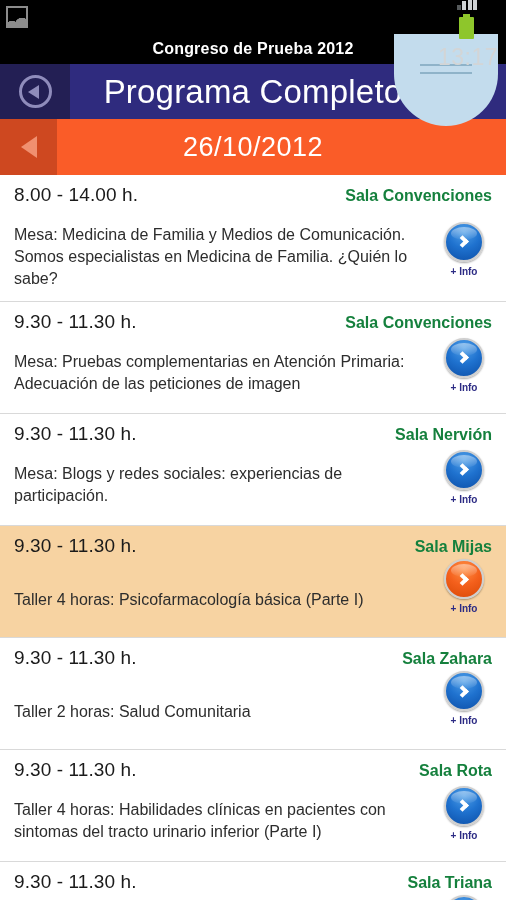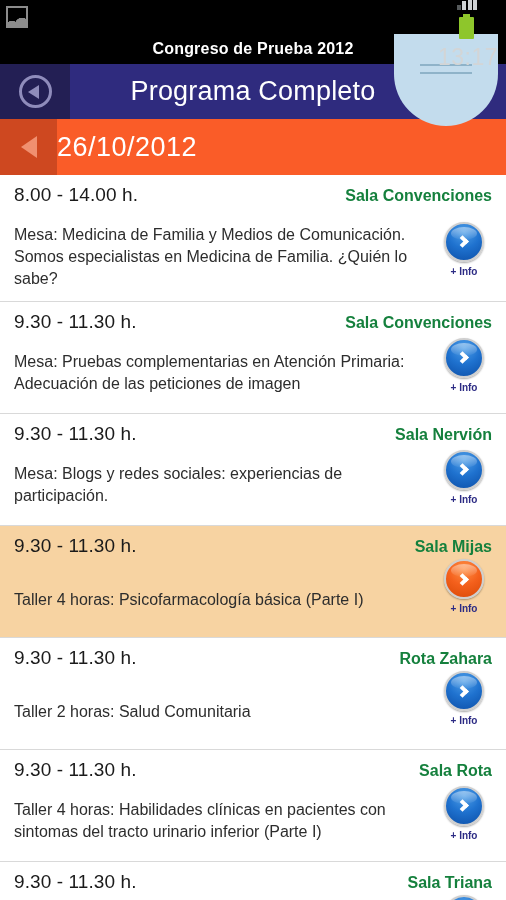--- a/index.html
+++ b/index.html
@@ -150,21 +150,21 @@
     width: 0; height: 0;
     border-top: 7px solid transparent;
     border-bottom: 7px solid transparent;
     border-right: 11px solid #8f8cbb;
     margin-right: 3px;
   }
   .nav-title {
     flex: 1;
     text-align: center;
     color: #ffffff;
-    font-size: 27px;
+    font-size: 33px;
     letter-spacing: 0.2px;
     padding-right: 70px;
   }
 
   
   .datebar {
     position: relative;
     height: 56px;
     background: #fa5c28;
     display: flex;
@@ -181,20 +181,21 @@
     flex: 0 0 57px;
   }
   .date-prev .tri {
     width: 0; height: 0;
     border-top: 11px solid transparent;
     border-bottom: 11px solid transparent;
     border-right: 16px solid #f09070;
   }
   .date-label {
     flex: 1;
+    text-align: center;
     color: #ffffff;
     font-size: 27px;
     letter-spacing: 0.5px;
     padding-right: 57px;
   }
 
   
   .list {
     position: relative;
     height: 725px;
@@ -397,21 +398,21 @@
             <div class="arrow-btn orange">
               <span class="chev"></span>
             </div>
             <div class="info-label">+ Info</div>
           </div>
         </div>
       </div>
       <div class="row">
         <div class="row-top">
           <div class="row-time">9.30 - 11.30 h.</div>
-          <div class="row-room">Rota Zahara</div>
+          <div class="row-room">Sala Zahara</div>
         </div>
         <div class="row-body">
           <div class="row-desc single">Taller 2 horas: Salud Comunitaria</div>
           <div class="row-action">
             <div class="arrow-btn">
               <span class="chev"></span>
             </div>
             <div class="info-label">+ Info</div>
           </div>
         </div>

